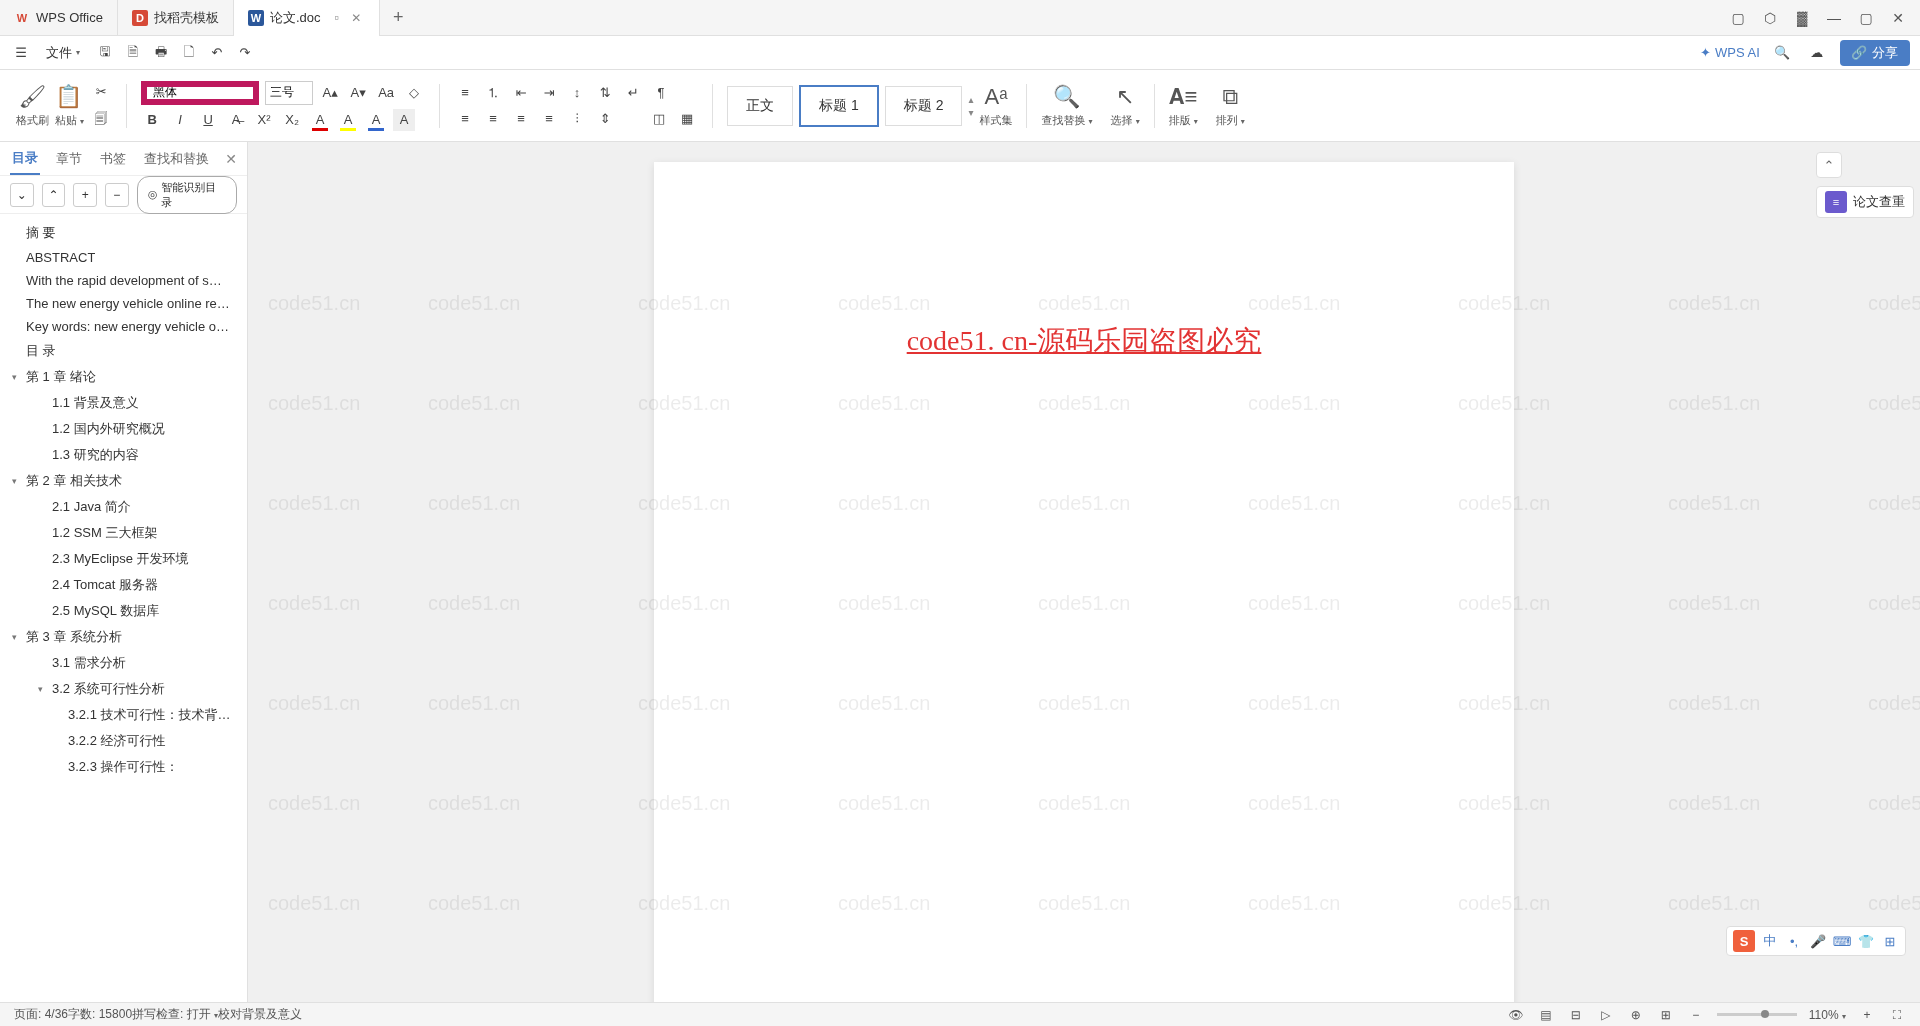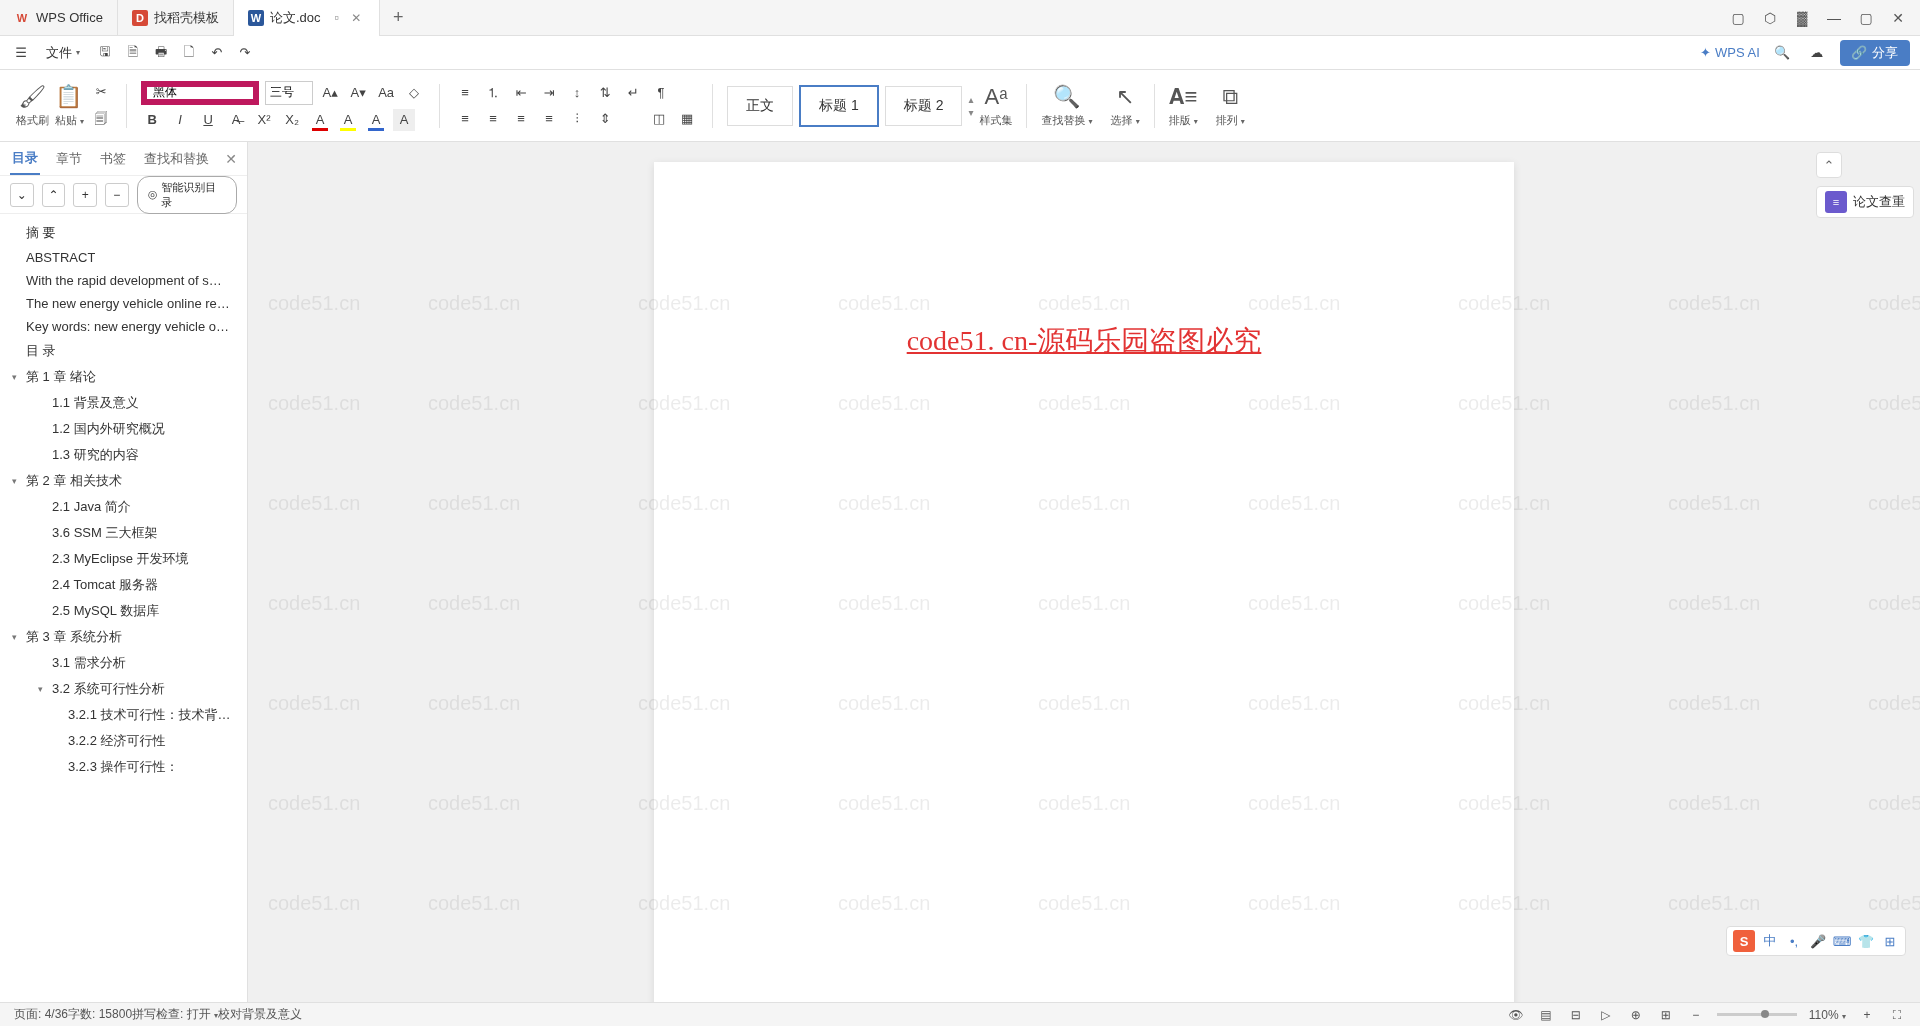--- a/index.html
+++ b/index.html
@@ -305,21 +305,21 @@
         <div class="toc-item">
           <span class="toc-chev">▾</span>
           <span style="overflow: hidden; text-overflow: ellipsis;">第 2 章 相关技术</span>
         </div>
         <div class="toc-item toc-indent-1">
           <span class="toc-chev"></span>
           <span style="overflow: hidden; text-overflow: ellipsis;">2.1 Java 简介</span>
         </div>
         <div class="toc-item toc-indent-1">
           <span class="toc-chev"></span>
-          <span style="overflow: hidden; text-overflow: ellipsis;">3.6 SSM 三大框架</span>
+          <span style="overflow: hidden; text-overflow: ellipsis;">1.2 SSM 三大框架</span>
         </div>
         <div class="toc-item toc-indent-1">
           <span class="toc-chev"></span>
           <span style="overflow: hidden; text-overflow: ellipsis;">2.3 MyEclipse 开发环境</span>
         </div>
         <div class="toc-item toc-indent-1">
           <span class="toc-chev"></span>
           <span style="overflow: hidden; text-overflow: ellipsis;">2.4 Tomcat 服务器</span>
         </div>
         <div class="toc-item toc-indent-1">

